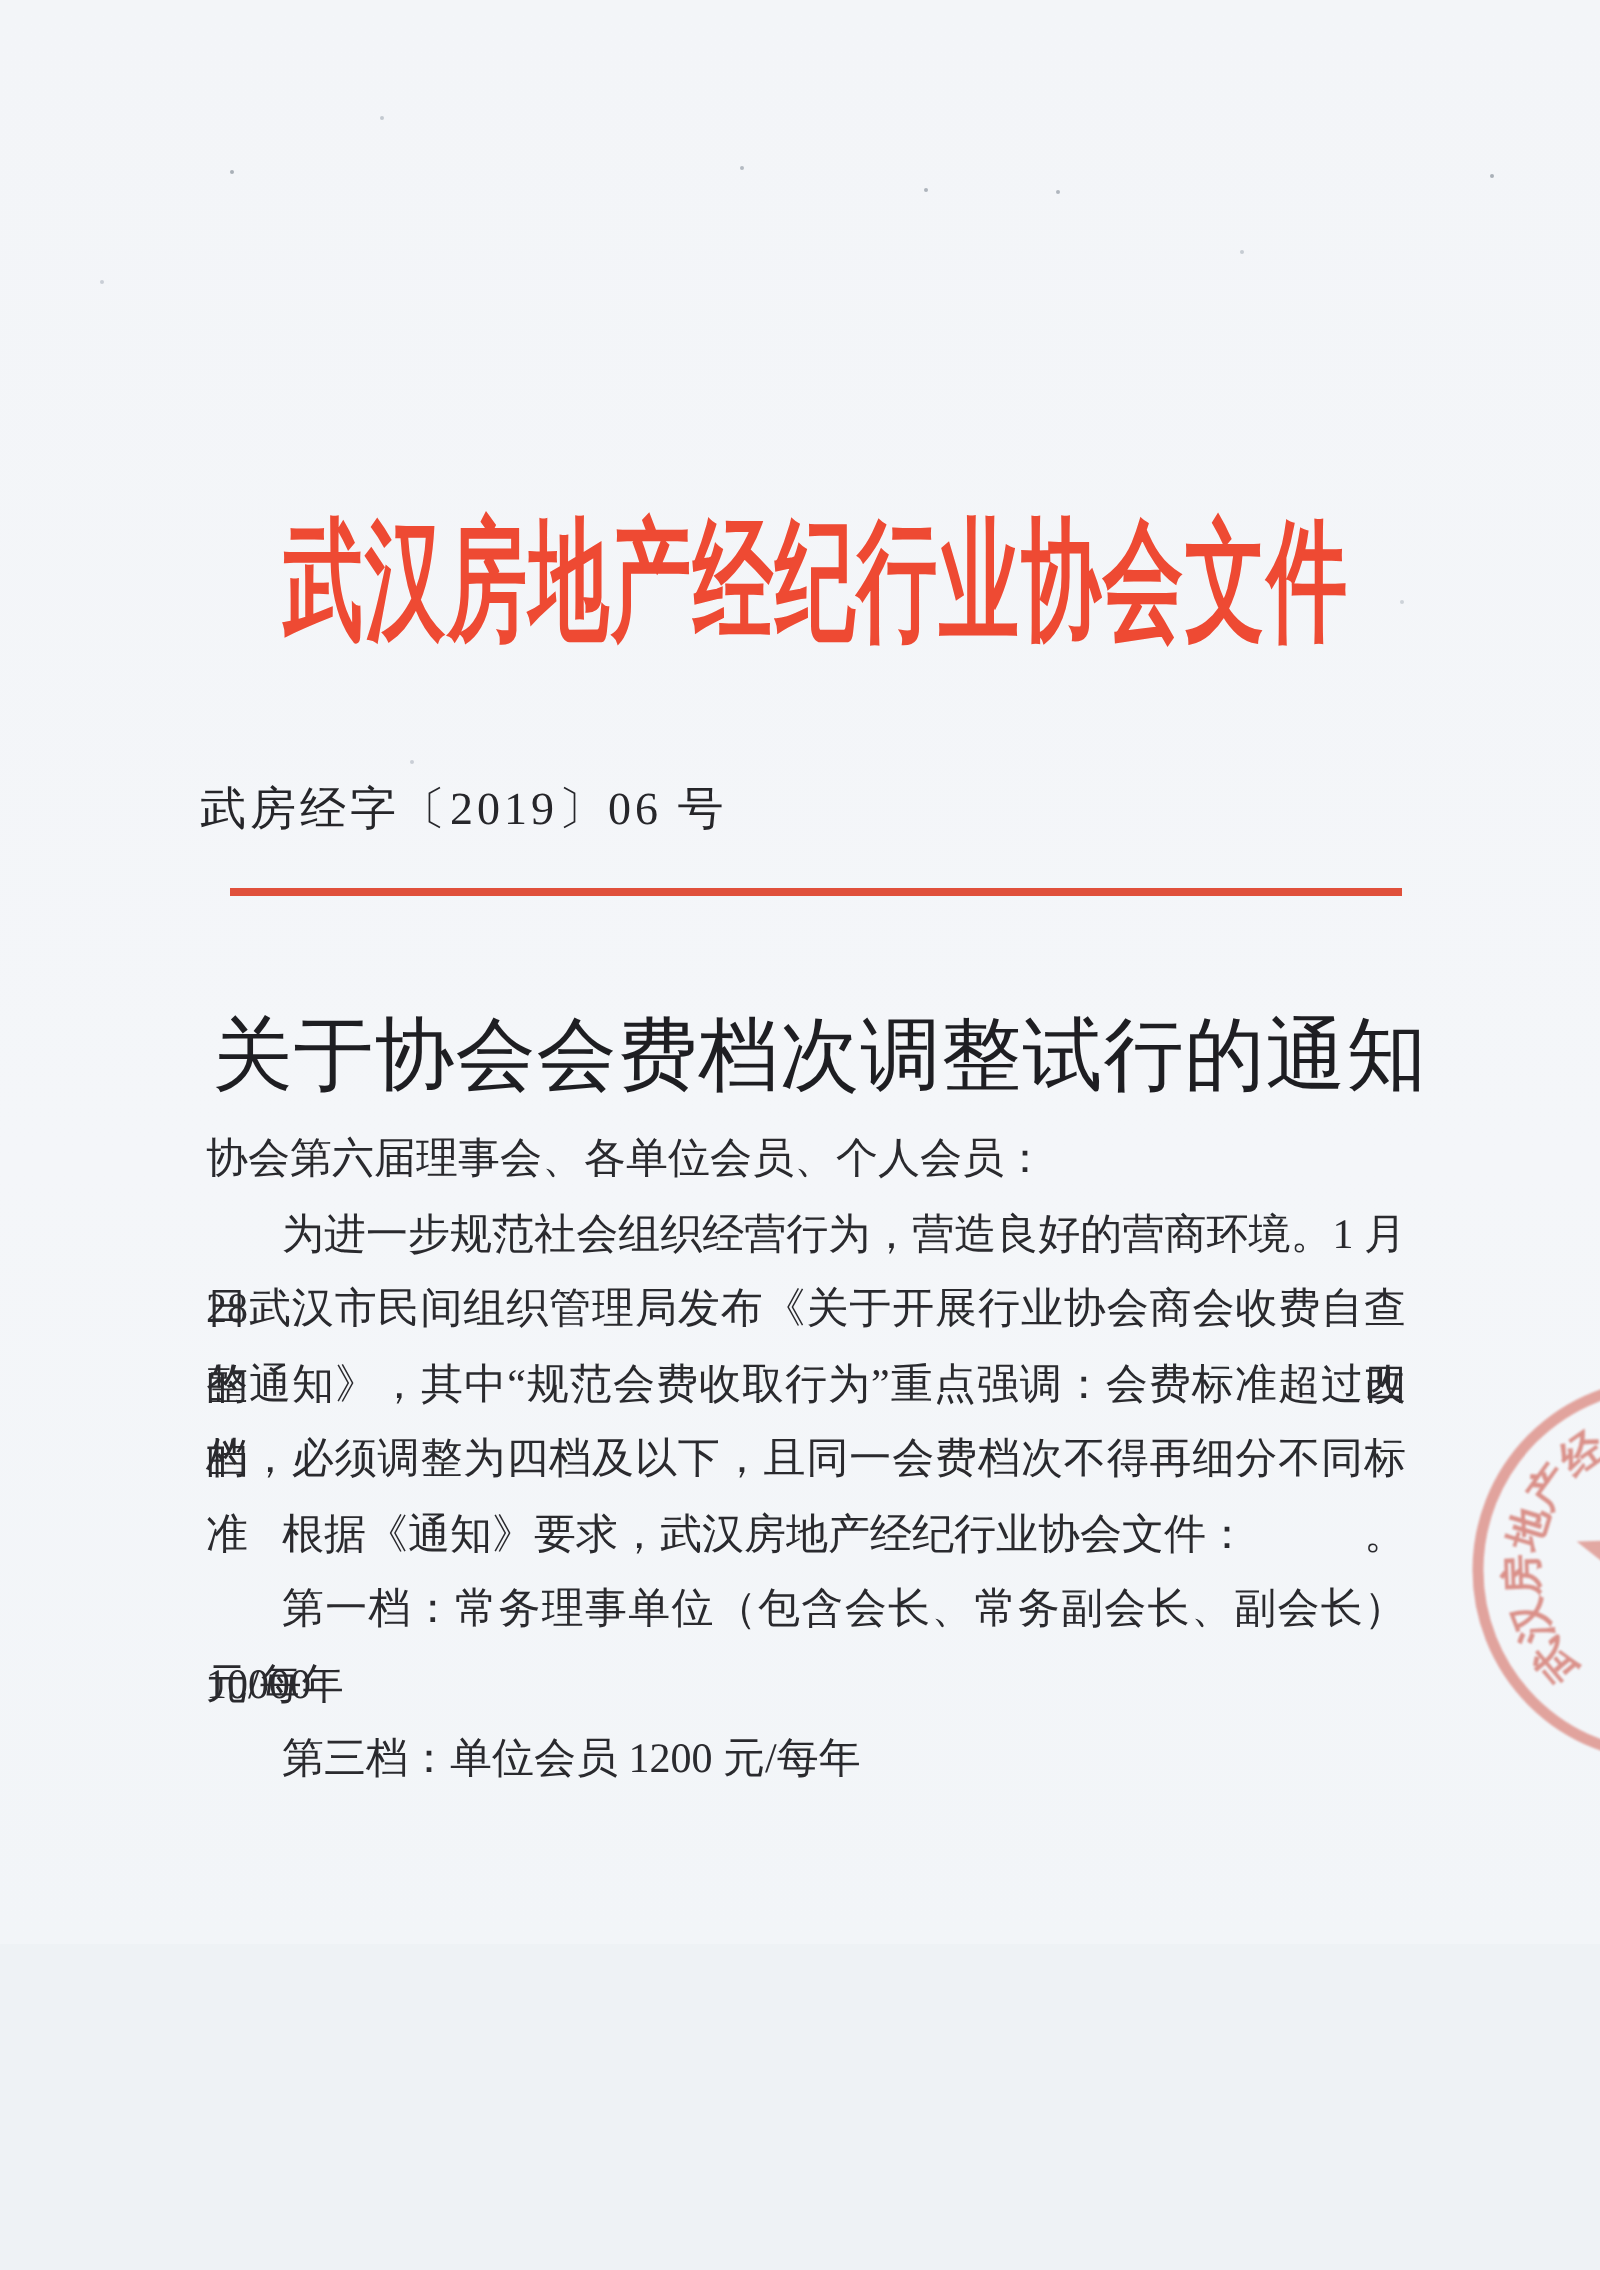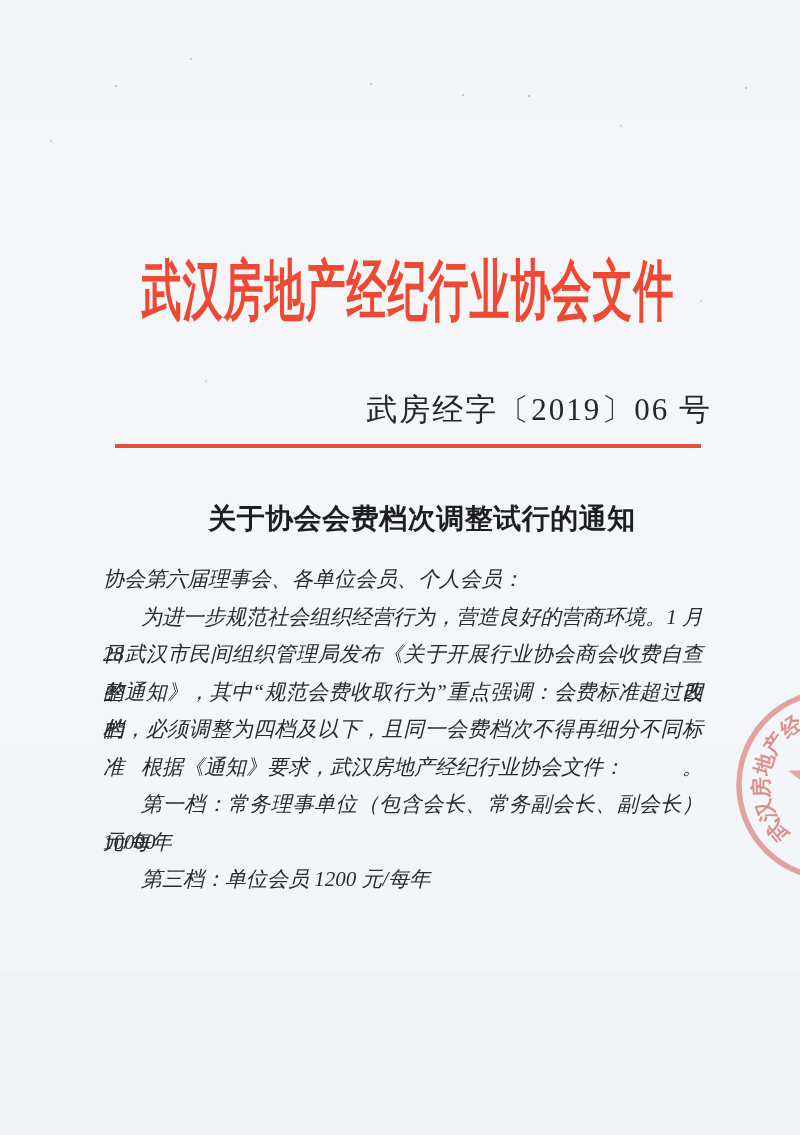--- a/index.html
+++ b/index.html
@@ -25,38 +25,38 @@
   }
   .org-title {
     position:absolute; left:0; top:248px; width:800px; height:84px;
     display:flex; align-items:center; justify-content:center;
     font-size:40px; font-weight:bold; letter-spacing:1px;
     transform:translateX(8px) scaleY(1.65);
     white-space:nowrap;
   }
   .doc-number {
     position:absolute; left:100px; top:389px; width:612px;
-    text-align:right; font-size:31px; letter-spacing:2px;
+    text-align:left; font-size:23px; letter-spacing:2px;
     color:#26262a; white-space:nowrap;
   }
   .red-rule {
     position:absolute; left:115px; top:444px; width:586px; height:4px;
   }
   .notice-title {
-    position:absolute; left:107px; top:500px; width:630px;
-    text-align:center; font-size:28px; font-weight:bold;
+    position:absolute; left:95px; top:500px; width:630px;
+    text-align:center; font-size:40px; font-weight:normal;
     font-family:"Liberation Sans","DejaVu Sans",sans-serif;
     color:#1e1e22; letter-spacing:0.5px; white-space:nowrap;
   }
   .body-text {
     position:absolute; left:103px; top:561px; width:600px;
     font-size:21px; color:#2a2a2e;
   }
   .body-line {
-    height:37.5px; line-height:37.5px; white-space:nowrap;font-style:italic;
+    height:37.5px; line-height:37.5px; white-space:nowrap;
   }
   .body-line.indent { text-indent:38px; }
   .body-line.full {
     white-space:normal;
     text-align:justify; text-align-last:justify;
   }
   .seal {
     position:absolute; left:700px; top:660px; width:200px; height:250px;
     filter:blur(0.4px); opacity:0.92; pointer-events:none;
   }

